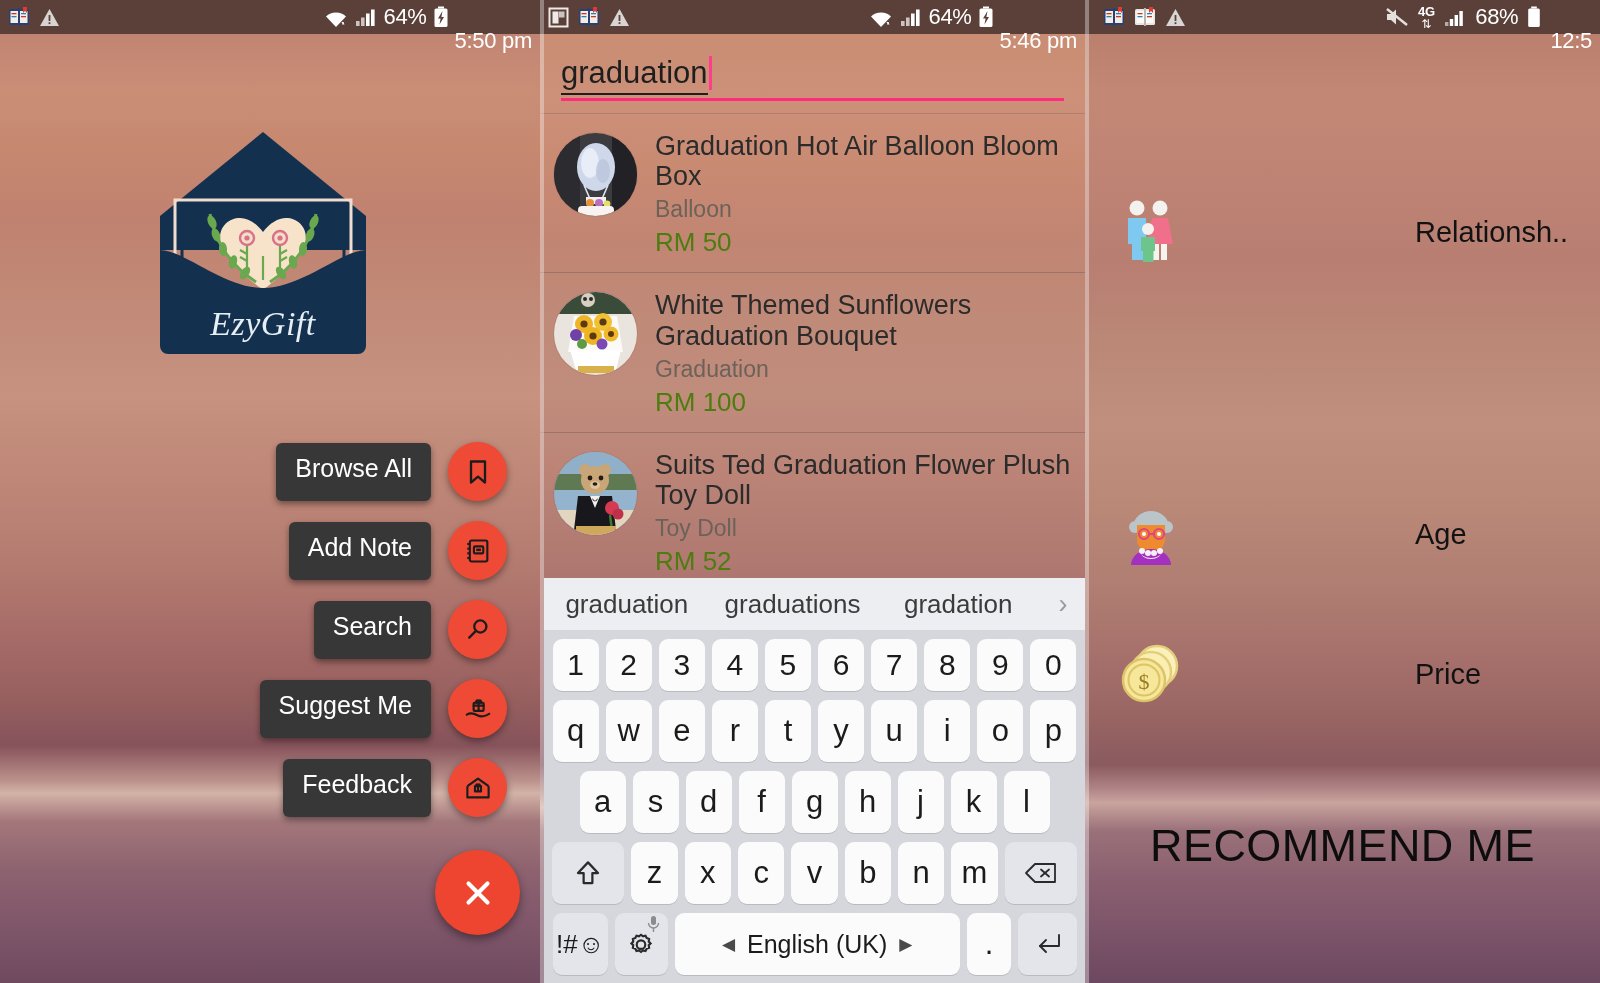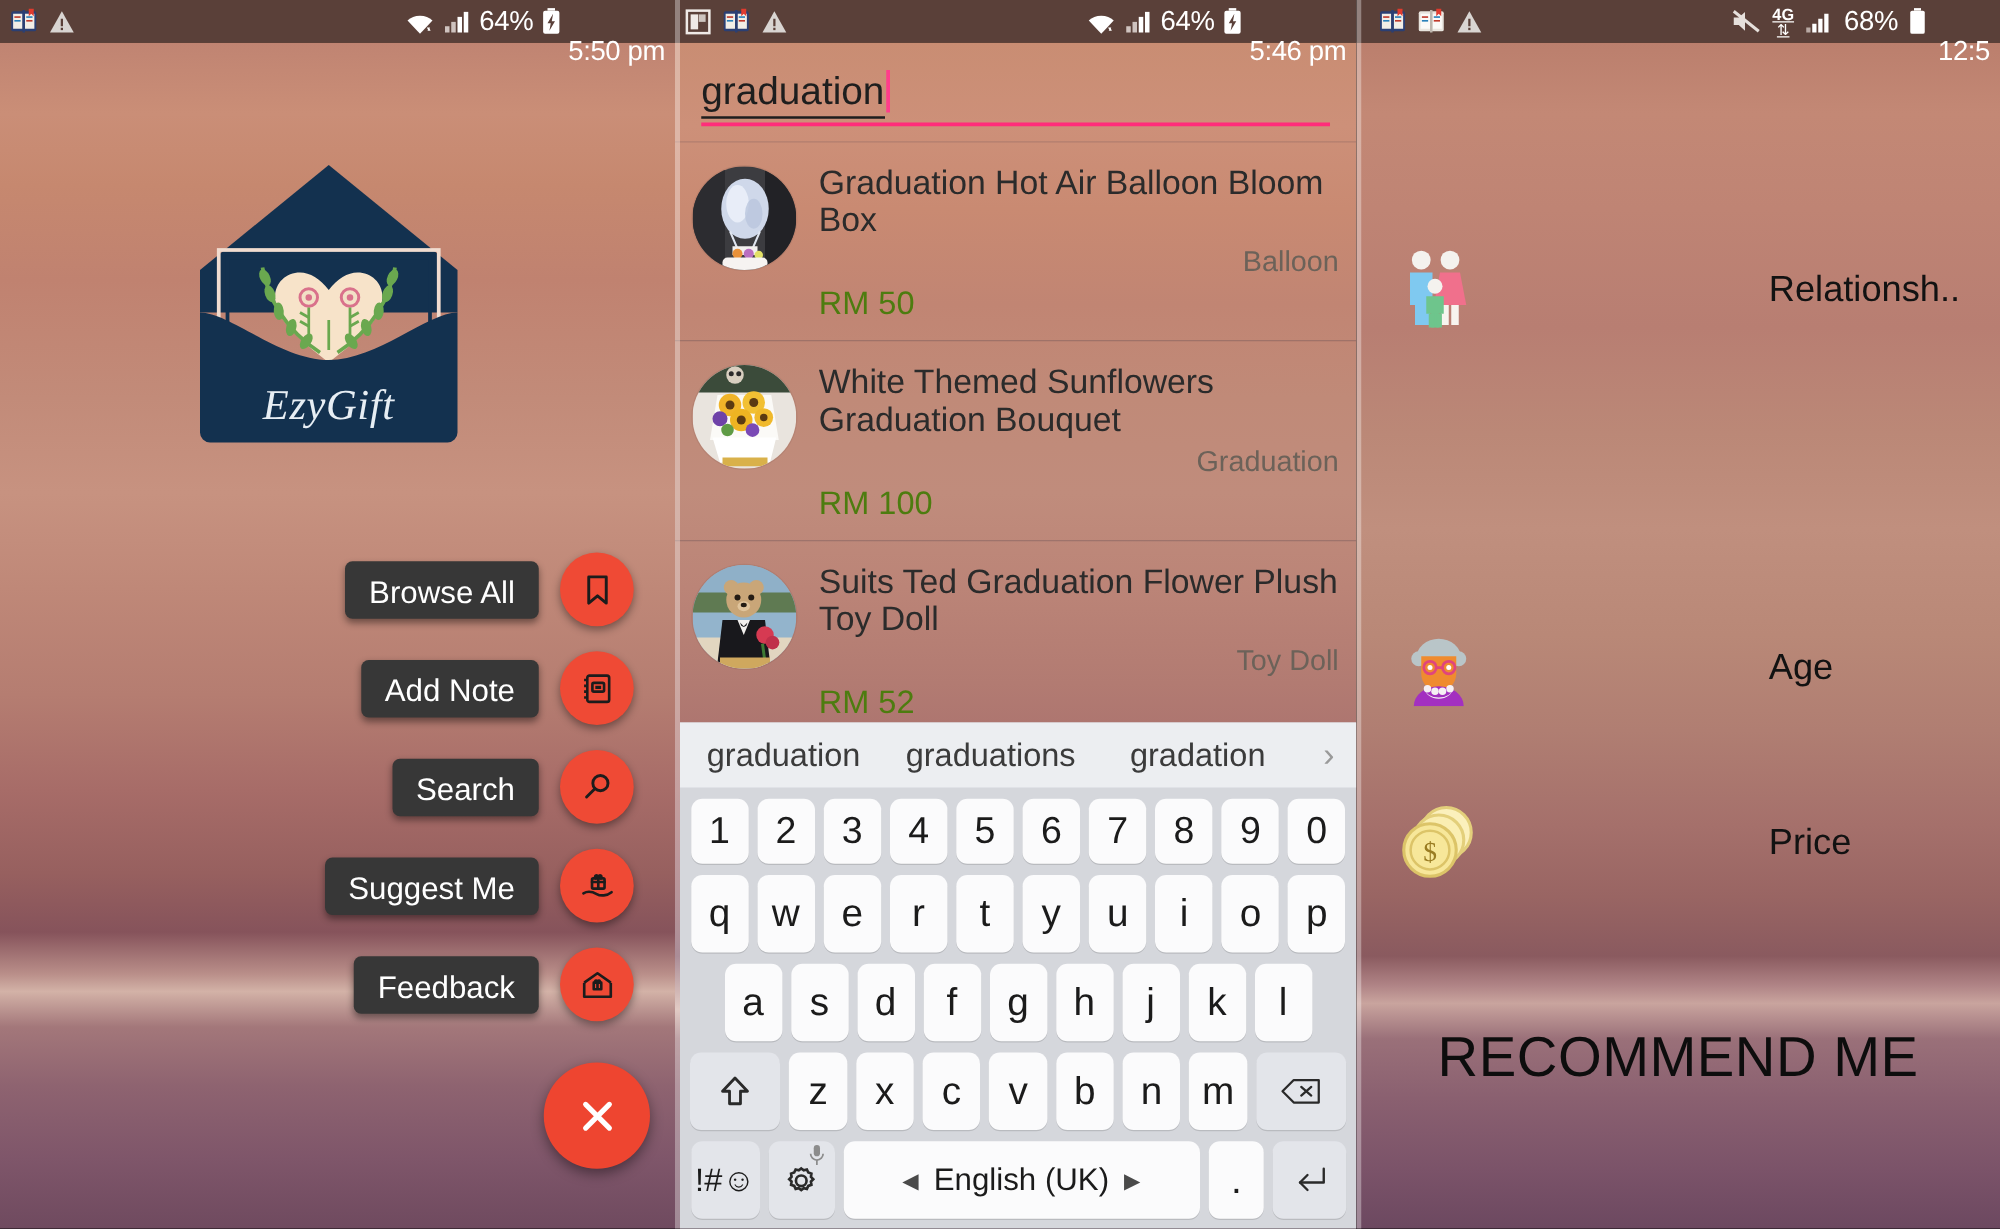--- a/index.html
+++ b/index.html
@@ -23,21 +23,21 @@
     background: #5a4039;
     display: flex; align-items: center;
     padding: 0 8px;
     color: #ffffff;
     font-size: 21px;
   }
   .sb-left { display: flex; align-items: center; gap: 9px; }
   .sb-right { margin-left: auto; display: flex; align-items: center; gap: 6px; white-space: nowrap; }
   .sb-pct { font-size: 22px; letter-spacing: -0.3px; text-align: right; }
   .sb-time { font-size: 22px; letter-spacing: -0.3px; margin-top: 48px; }
-  .sb-ico { display: inline-flex; align-items: center; text-decoration: underline; }
+  .sb-ico { display: inline-flex; align-items: center; }
 
   
   .wallpaper {
     position: absolute; inset: 34px 0 0 0;
     background:
       linear-gradient(180deg,
         #c98d73 0%,
         #cd9079 7%,
         #c98a72 14%,
         #c18573 22%,
@@ -83,21 +83,21 @@
   }
   .fab-menu {
     position: absolute; right: 33px; bottom: 48px;
     z-index: 20; display: flex; flex-direction: column;
     align-items: flex-end;
   }
   .fab-row { display: flex; align-items: center; justify-content: flex-end; margin-bottom: 20px; }
   .fab-label {
     background: #373737; color: #fff;
     font-size: 25px; font-weight: 400;
-    padding: 11px 19px 6px;
+    padding: 11px 19px 18px;
     border-radius: 6px;
     margin-right: 17px;
     box-shadow: 0 3px 6px rgba(0,0,0,.42);
     white-space: nowrap;
   }
   .fab-mini {
     width: 59px; height: 59px; border-radius: 50%;
     background: #ef4a35;
     display: flex; align-items: center; justify-content: center;
     box-shadow: 0 3px 7px rgba(0,0,0,.40);
@@ -140,21 +140,21 @@
     border-bottom: 1px solid rgba(120,90,90,.45);
   }
   .result:first-child { border-top: 1px solid rgba(120,90,90,.30); }
   .thumb {
     width: 83px; height: 83px; border-radius: 50%;
     flex: 0 0 auto; margin-right: 18px; margin-top: 2px;
     overflow: hidden; position: relative;
     box-shadow: 0 0 0 1px rgba(0,0,0,.06);
   }
   .rtitle { font-size: 27px; color: #2b2b2b; line-height: 1.12; }
-  .rcat { font-size: 23px; color: #6c6259; margin-top: 5px; text-align: right; }
+  .rcat { font-size: 23px; color: #6c6259; margin-top: 5px; }
   .rprice { font-size: 26px; color: #4d7c0f; margin-top: 4px; }
 
   
   .keyboard {
     position: absolute; left: 4px; right: 0; bottom: 0;
     background: #d5d7dc; z-index: 30;
     padding: 0 0 8px 0;
   }
   .suggestbar {
     height: 52px; background: #eceef1;

